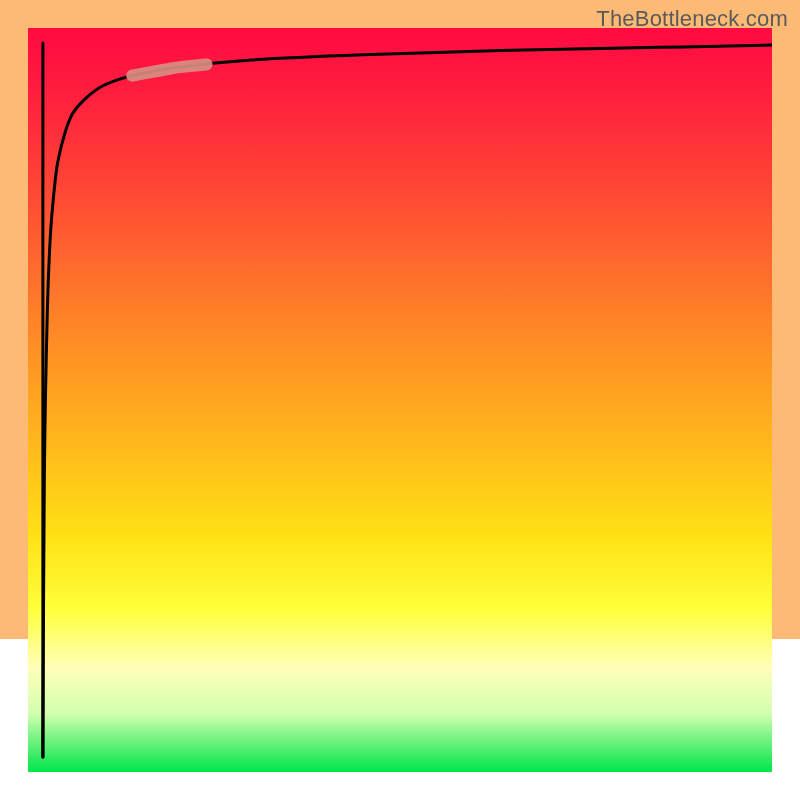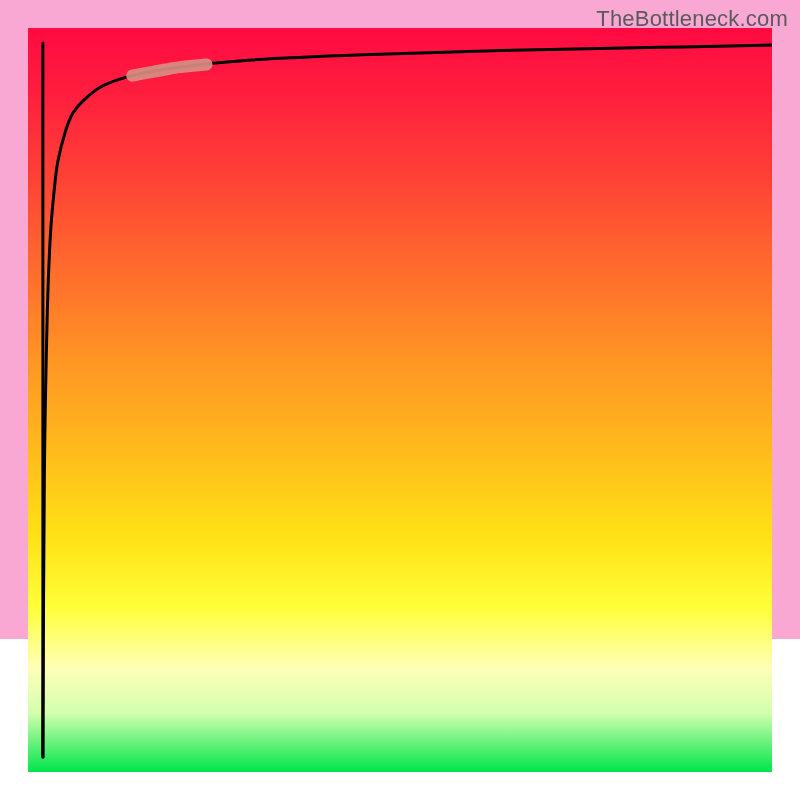--- a/index.html
+++ b/index.html
@@ -1,21 +1,21 @@
 <!DOCTYPE html>
 <html><head>
 <meta charset="utf-8">
 <style>
   * { margin: 0; padding: 0; box-sizing: border-box; }
   body { width: 800px; height: 800px; overflow: hidden; font-family: Arial, Helvetica, sans-serif; }
   .canvas {
     width: 800px;
     height: 639px;
     position: relative;
-    background: #f9a8d4;
+    background: #fdba74;
   }
   .plot-area {
     position: absolute;
     left: 28px;
     top: 28px;
     width: 744px;
     height: 744px;
     background: linear-gradient(to bottom,
       #ff0a42 0%,
       #ff1c3e 8%,

